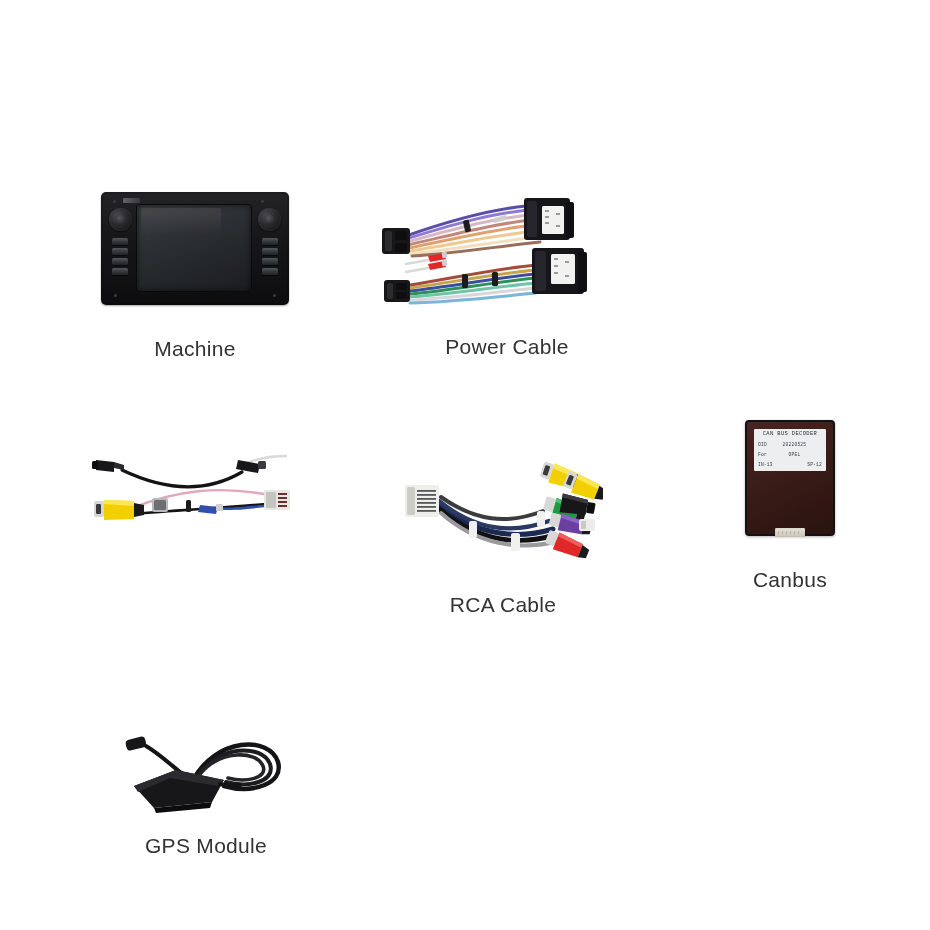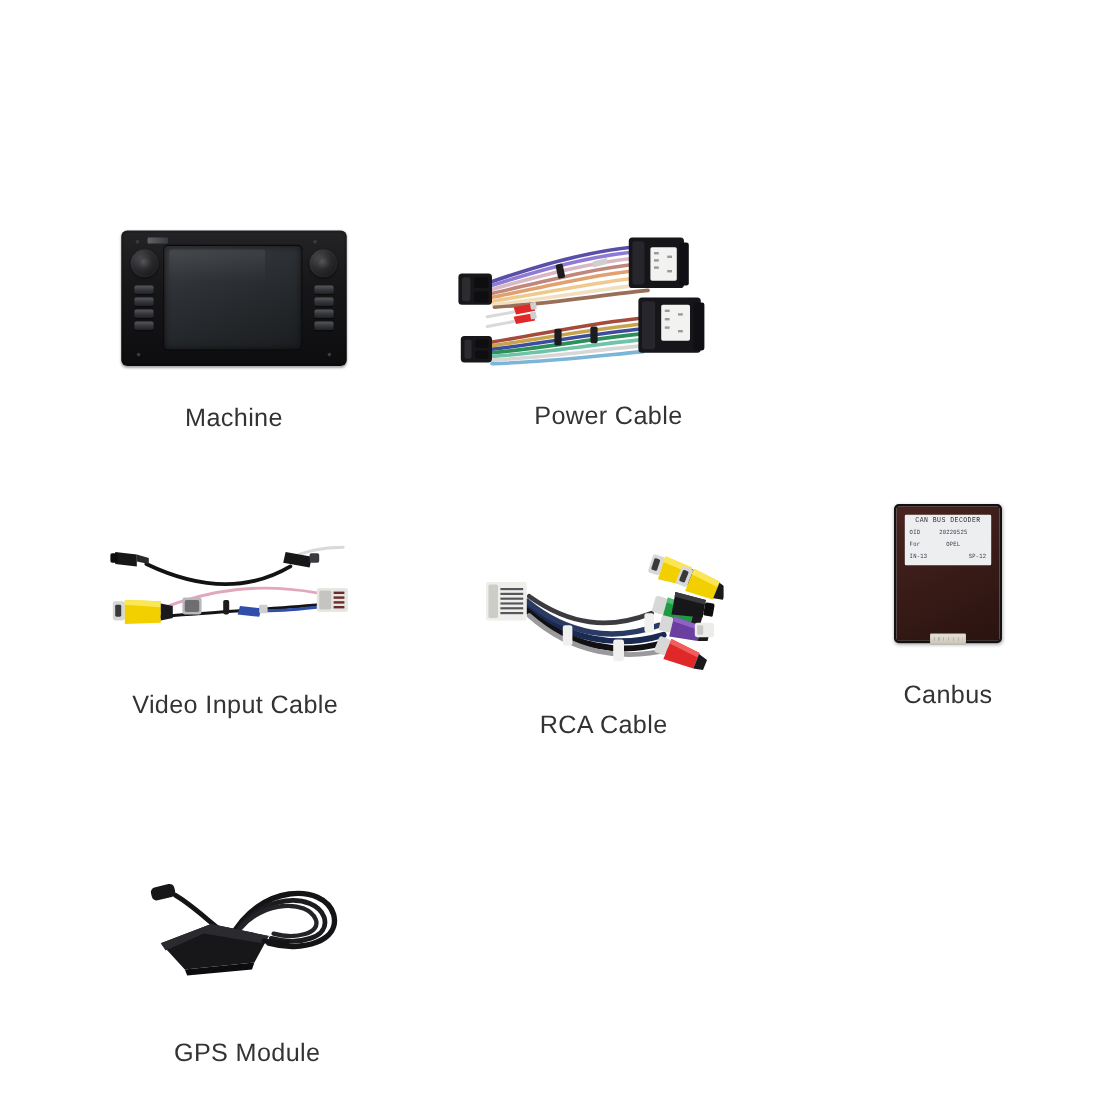--- a/index.html
+++ b/index.html
@@ -339,21 +339,20 @@
               <rect x="190" y="51" width="9" height="2"></rect>
               <rect x="190" y="55" width="9" height="2"></rect>
               <rect x="190" y="59" width="9" height="2"></rect>
             </g>
           </g>
 
           <rect x="98" y="54" width="5" height="12" rx="1.5" fill="#1c1c1f" stroke="none"></rect>
         </g>
       </svg>
     </div>
-    <div class="caption" style="margin-top:30px;">Video Input Cable</div>
   </div>
 
   <div class="item" style="left:403px; top:459px;">
     <div class="art">
       <svg class="svgwrap" width="200" height="106" viewBox="0 0 200 106">
         <g fill="none" stroke-linecap="round">
 
           <path d="M36 46 C70 74, 110 82, 150 70" stroke="#1b2a52" stroke-width="5"></path>
           <path d="M36 50 C72 80, 112 88, 152 76" stroke="#111114" stroke-width="5"></path>
           <path d="M36 42 C70 70, 108 76, 146 62" stroke="#2b3a63" stroke-width="4.5"></path>
@@ -472,16 +471,16 @@
           <g stroke="none">
             <path d="M14 58 L56 42 L104 52 L92 74 L34 80 Z" fill="#17171a"></path>
             <path d="M14 58 L56 42 L104 52 L98 58 L50 50 L18 64 Z" fill="#2b2b2f"></path>
             <path d="M34 80 L92 74 L90 80 L36 85 Z" fill="#0c0c0e"></path>
           </g>
 
           <path d="M100 56 C110 58, 114 58, 120 57" stroke="#141416" stroke-width="4"></path>
         </g>
       </svg>
     </div>
-    <div class="caption" style="margin-top:52px;">GPS Module</div>
+    <div class="caption" style="margin-top:20px;">GPS Module</div>
   </div>
 
 </div>
 
 </body></html>

